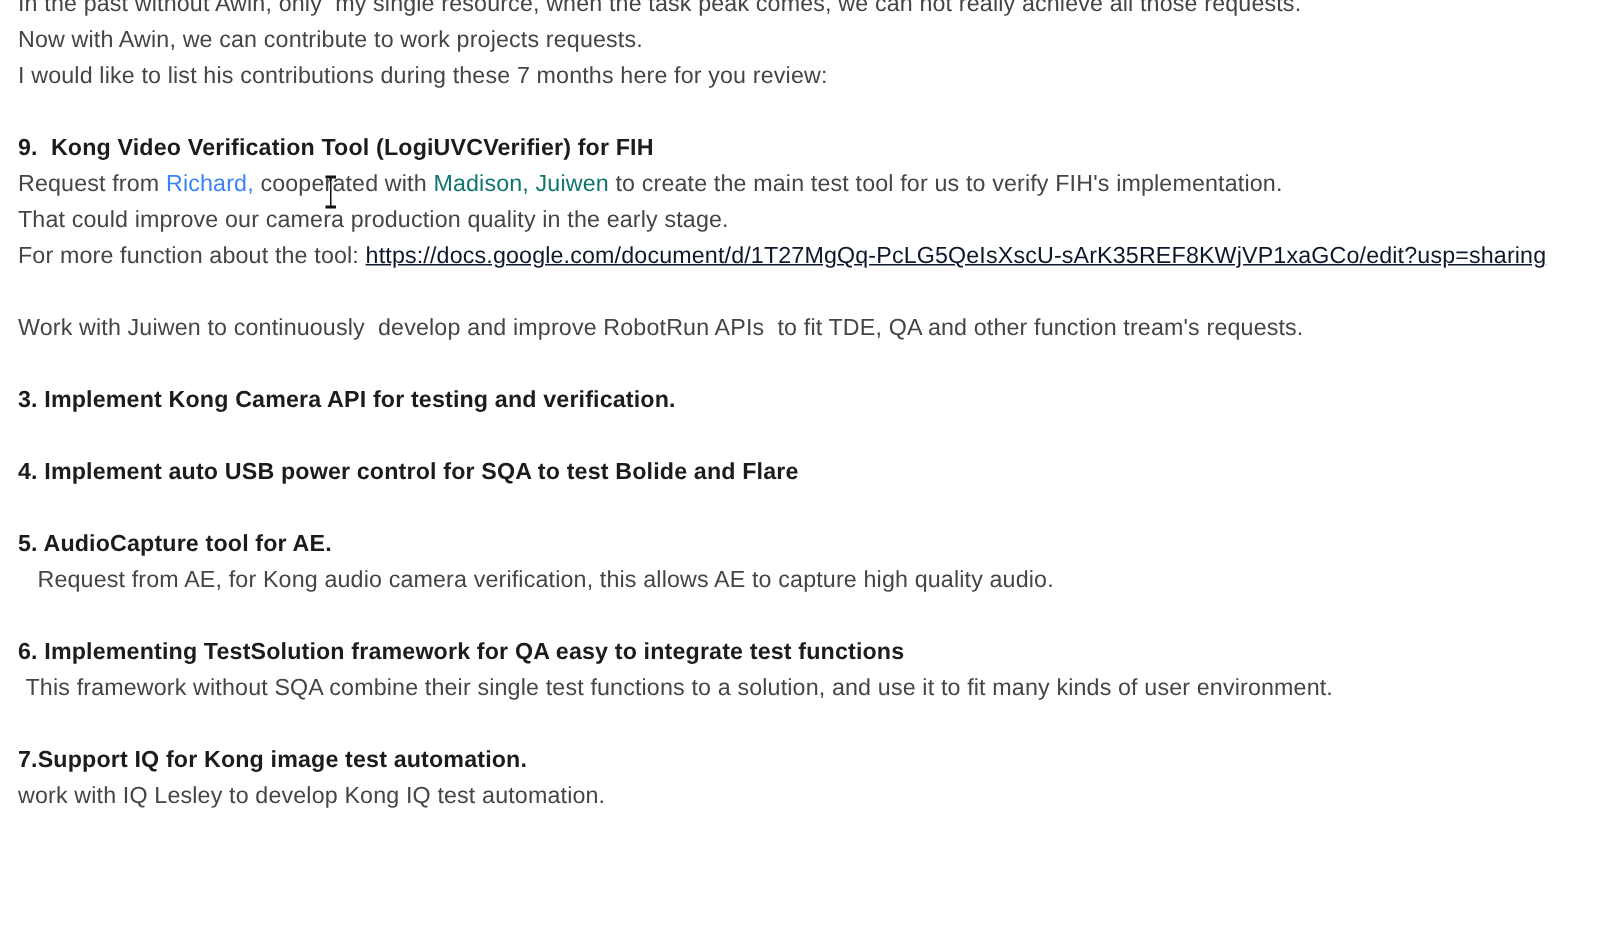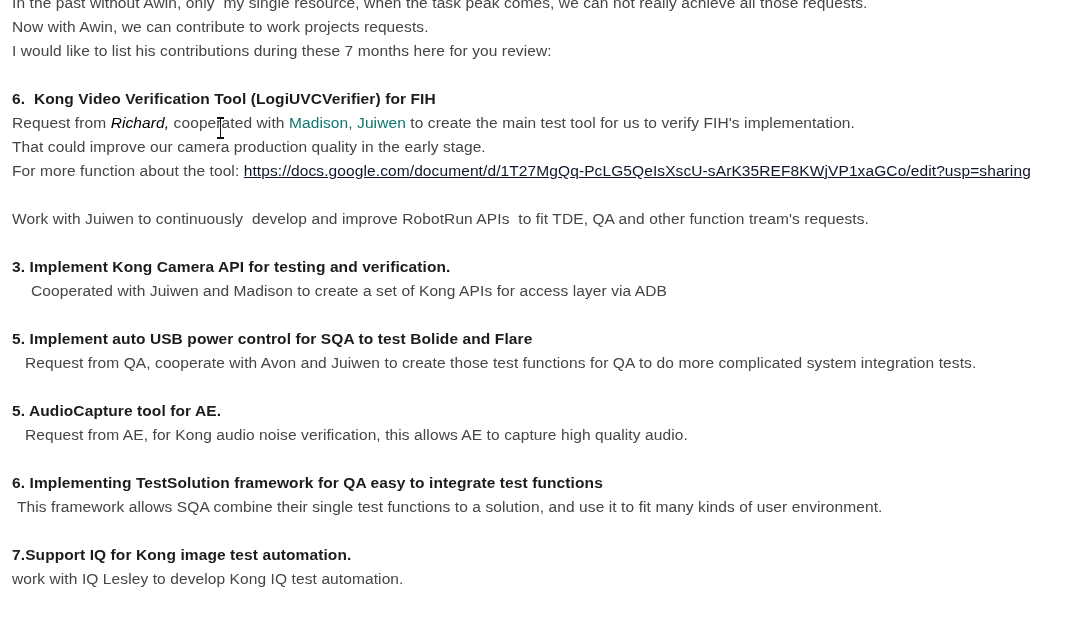--- a/index.html
+++ b/index.html
@@ -30,21 +30,21 @@
     white-space: pre;
   }
   .gap { height: 24px; }
   .heading {
     font-weight: bold;
     color: #1c1c1c;
   }
   .indent-lg { padding-left: 19px; }
   .indent-md { padding-left: 13px; }
   .indent-sm { padding-left: 5px; }
-  .person-visited { color: #000000; text-decoration: none; cursor: pointer; font-style: italic; }
+  .person-visited { color: #3b82f6; text-decoration: none; cursor: pointer; }
   .person { color: #0f766e; text-decoration: none; cursor: pointer; }
   .doc-link { color: #0f172a; text-decoration: underline; cursor: pointer; }
   span[data-bind], a[data-bind], div[data-bind] { white-space: pre; }
 
   
   .ibeam {
     position: absolute;
     left: 216px;
     top: 117px;
     width: 9px;
@@ -74,48 +74,46 @@
 
 <div id="screen">
   <div class="doc">
 
     <div class="line" data-bind="intro.line1">In the past without Awin, only  my single resource, when the task peak comes, we can not really achieve all those requests.</div>
     <div class="line" data-bind="intro.line2">Now with Awin, we can contribute to work projects requests.</div>
     <div class="line" data-bind="intro.line3">I would like to list his contributions during these 7 months here for you review:</div>
 
     <div class="gap"></div>
 
-    <div class="line heading" data-bind="section1.heading">6.  Kong Video Verification Tool (LogiUVCVerifier) for FIH</div>
+    <div class="line heading" data-bind="section1.heading">9.  Kong Video Verification Tool (LogiUVCVerifier) for FIH</div>
     <div class="line"><span data-bind="section1.body1_pre">Request from </span><a class="person-visited" data-bind="section1.body1_richard">Richard,</a><span data-bind="section1.body1_mid"> cooperated with </span><a class="person" data-bind="section1.body1_madison_juiwen">Madison, Juiwen</a><span data-bind="section1.body1_post"> to create the main test tool for us to verify FIH's implementation.</span></div>
     <div class="line" data-bind="section1.body2">That could improve our camera production quality in the early stage.</div>
     <div class="line"><span data-bind="section1.body3_label">For more function about the tool: </span><a class="doc-link" data-bind="section1.body3_link">https://docs.google.com/document/d/1T27MgQq-PcLG5QeIsXscU-sArK35REF8KWjVP1xaGCo/edit?usp=sharing</a></div>
 
     <div class="gap"></div>
 
     <div class="line" data-bind="sections.0.body">Work with Juiwen to continuously  develop and improve RobotRun APIs  to fit TDE, QA and other function tream's requests.</div>
 
     <div class="gap"></div>
 
     <div class="line heading" data-bind="sections.1.heading">3. Implement Kong Camera API for testing and verification.</div>
-    <div class="line indent-lg" data-bind="sections.1.body">Cooperated with Juiwen and Madison to create a set of Kong APIs for access layer via ADB</div>
 
     <div class="gap"></div>
 
-    <div class="line heading" data-bind="sections.2.heading">5. Implement auto USB power control for SQA to test Bolide and Flare</div>
-    <div class="line indent-md" data-bind="sections.2.body">Request from QA, cooperate with Avon and Juiwen to create those test functions for QA to do more complicated system integration tests.</div>
+    <div class="line heading" data-bind="sections.2.heading">4. Implement auto USB power control for SQA to test Bolide and Flare</div>
 
     <div class="gap"></div>
 
     <div class="line heading" data-bind="sections.3.heading">5. AudioCapture tool for AE.</div>
-    <div class="line indent-md" data-bind="sections.3.body">Request from AE, for Kong audio noise verification, this allows AE to capture high quality audio.</div>
+    <div class="line indent-md" data-bind="sections.3.body">Request from AE, for Kong audio camera verification, this allows AE to capture high quality audio.</div>
 
     <div class="gap"></div>
 
     <div class="line heading" data-bind="sections.4.heading">6. Implementing TestSolution framework for QA easy to integrate test functions</div>
-    <div class="line indent-sm" data-bind="sections.4.body">This framework allows SQA combine their single test functions to a solution, and use it to fit many kinds of user environment.</div>
+    <div class="line indent-sm" data-bind="sections.4.body">This framework without SQA combine their single test functions to a solution, and use it to fit many kinds of user environment.</div>
 
     <div class="gap"></div>
 
     <div class="line heading" data-bind="sections.5.heading">7.Support IQ for Kong image test automation.</div>
     <div class="line" data-bind="sections.5.body">work with IQ Lesley to develop Kong IQ test automation.</div>
 
   </div>
 
   <div class="ibeam">
     <div class="serif-top"></div>

